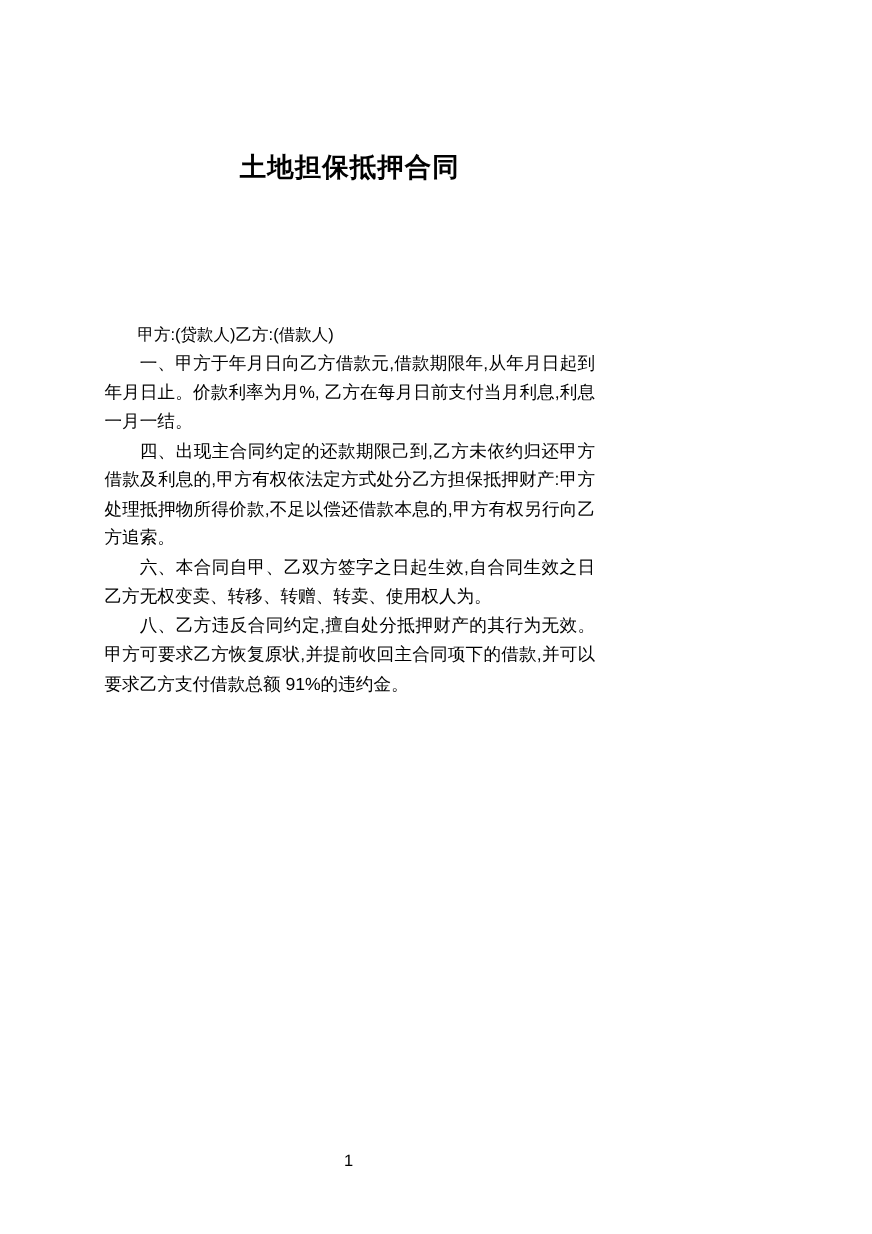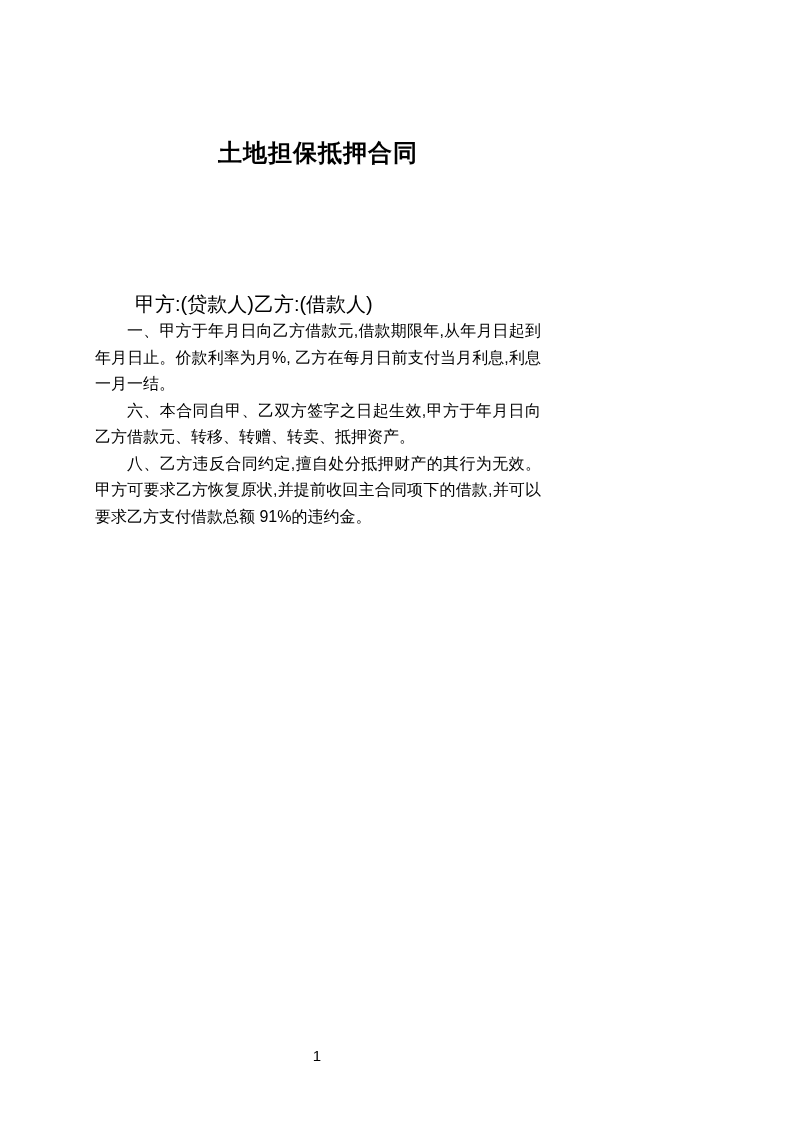--- a/index.html
+++ b/index.html
@@ -22,21 +22,21 @@
   }
   .doc-title {
     font-size: 24px;
     font-weight: bold;
     text-align: center;
     line-height: 33px;
     letter-spacing: 1px;
   }
   .parties-line {
     margin-top: 122px;
-    font-size: 20px;
+    font-size: 15px;
     line-height: 27px;
     text-indent: 2em;
   }
   .para {
     font-size: 16px;
     line-height: 26.5px;
     text-indent: 2em;
     text-align: justify;
     word-break: break-all;
   }
@@ -58,23 +58,24 @@
   <div class="doc-body">
 
     <h1 class="doc-title">土地担保抵押合同</h1>
 
     <p class="parties-line">甲方:(贷款人)乙方:(借款人)</p>
 
     <p class="para">一、甲方于年月日向乙方借款元,借款期限年,从年月日起到年月日止。价款利率为月%, 乙方在每月日前支付当月利息,利息一月一结。</p>
 
 
 
+    <p class="para">四、出现主合同约定的还款期限己到,乙方未依约归还甲方借款及利息的,甲方有权依法定方式处分乙方担保抵押财产:甲方处理抵押物所得价款,不足以偿还借款本息的,甲方有权另行向乙方追索。</p>
 
 
-    <p class="para">六、本合同自甲、乙双方签字之日起生效,甲方于年月日向乙方借款元、转移、转赠、转卖、抵押资产。</p>
+    <p class="para">六、本合同自甲、乙双方签字之日起生效,自合同生效之日乙方无权变卖、转移、转赠、转卖、使用权人为。</p>
 
 
     <p class="para">八、乙方违反合同约定,擅自处分抵押财产的其行为无效。甲方可要求乙方恢复原状,并提前收回主合同项下的借款,并可以要求乙方支付借款总额 91%的违约金。</p>
 
   </div>
 
   <div class="page-number">1</div>
 </div>
 
 </body></html>

